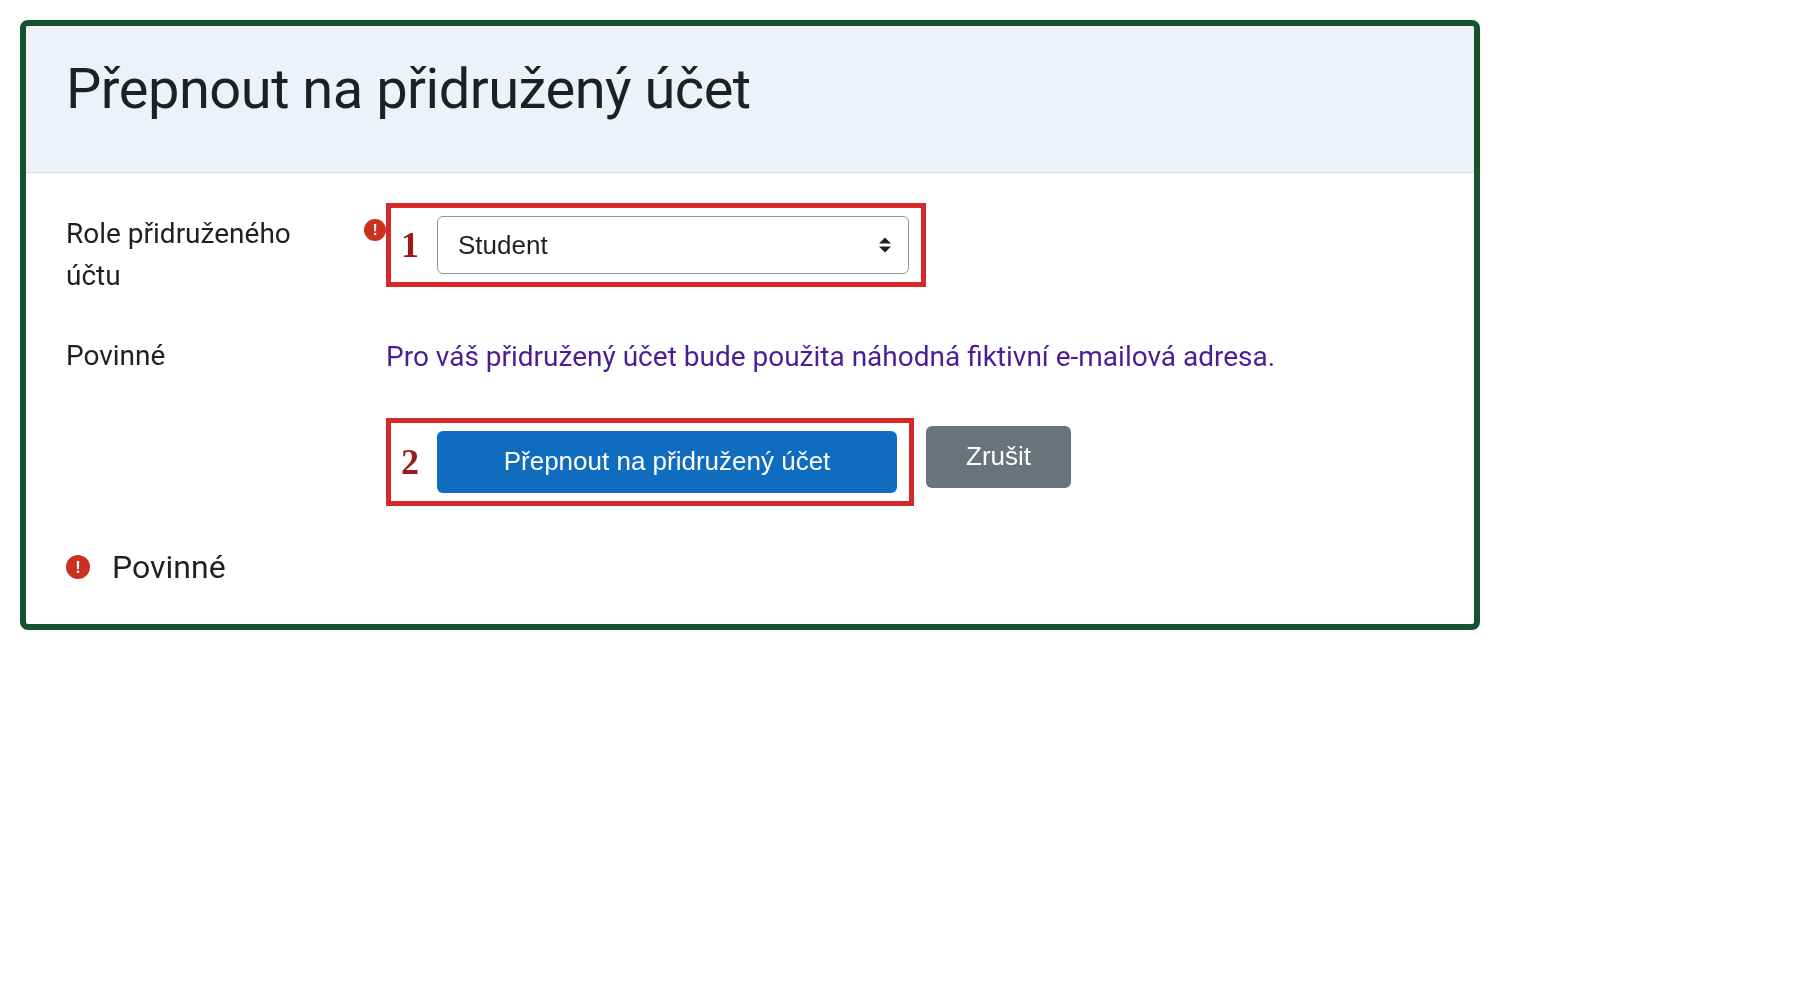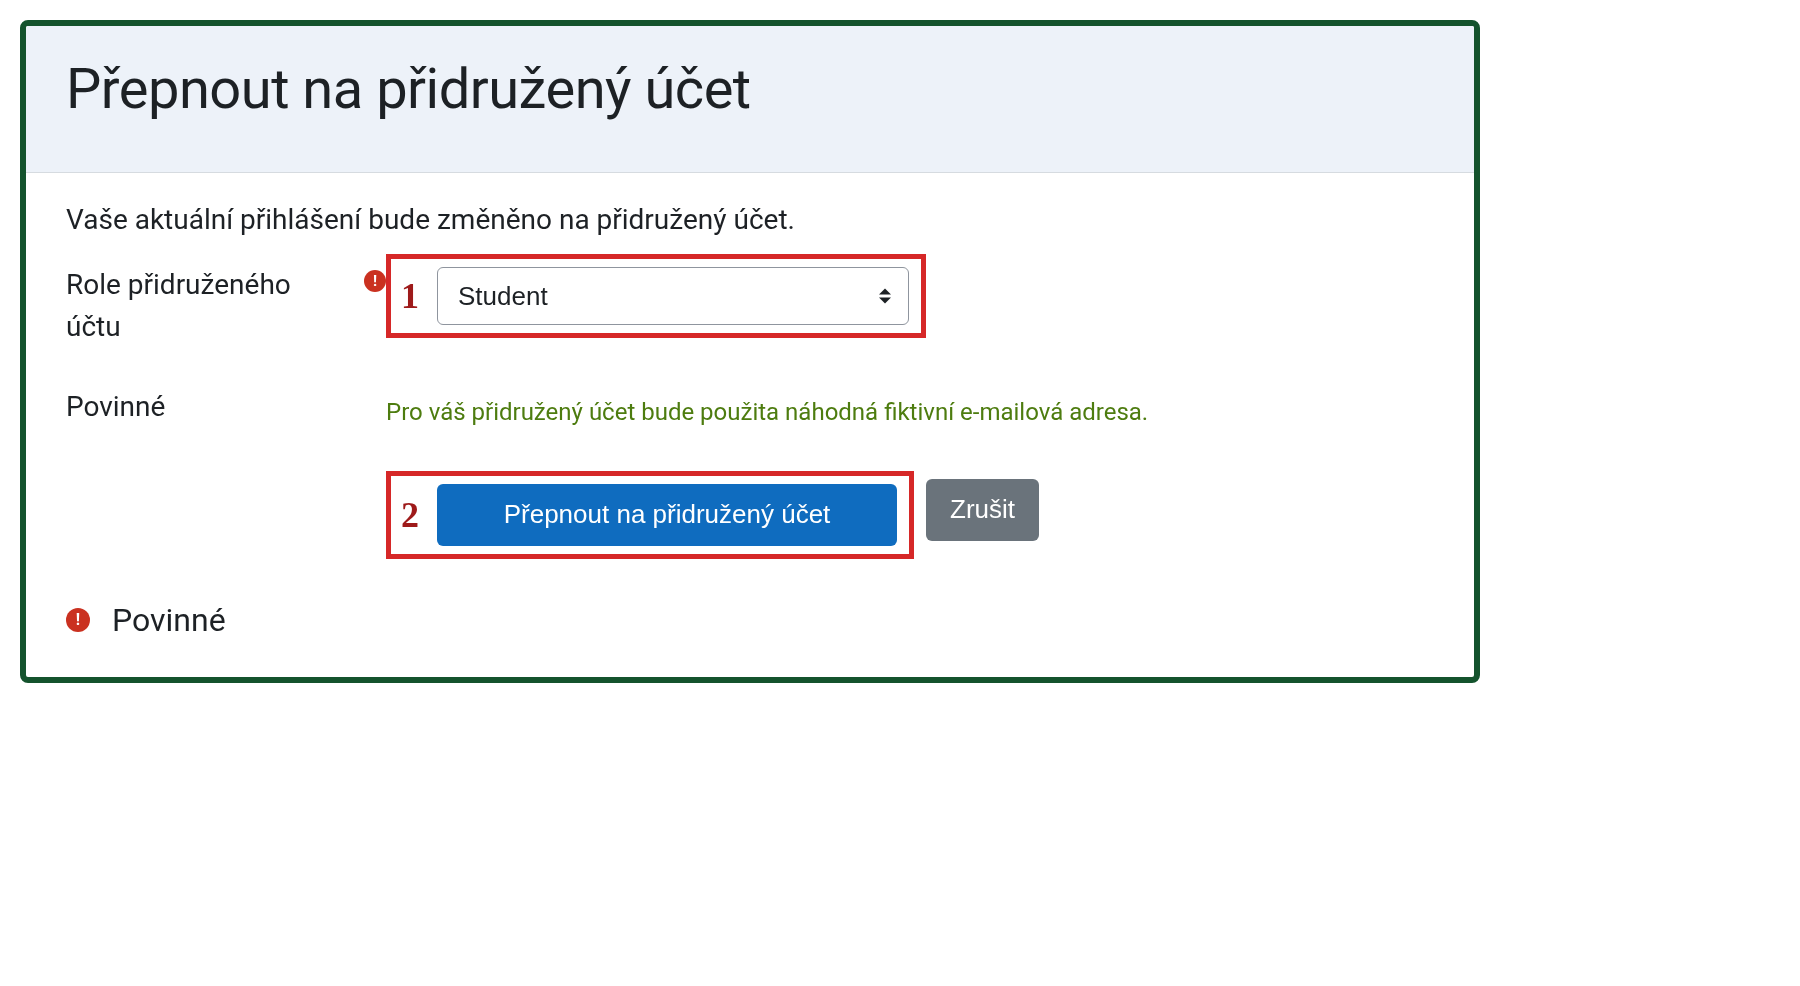--- a/index.html
+++ b/index.html
@@ -113,24 +113,23 @@
       pointer-events: none;
     }
     .caret-up, .caret-down {
       width: 0; height: 0;
       border-left: 6px solid transparent;
       border-right: 6px solid transparent;
     }
     .caret-up { border-bottom: 6px solid #1d2125; margin-bottom: 3px; }
     .caret-down { border-top: 6px solid #1d2125; }
     .note-text {
-      font-size: 24px;
-      color: #4d7c0f;
+      font-size: 28px;
+      color: #4c1d95;
       line-height: 1.55;
-      margin-top: 8px;
     }
     .button-row {
       display: flex;
       align-items: flex-start;
       margin-top: 40px;
     }
     .btn {
       display: inline-block;
       border: none;
       border-radius: 6px;
@@ -141,21 +140,21 @@
     }
     .btn-primary {
       background: #0f6cbf;
       color: #fff;
       flex: 1;
     }
     .btn-secondary {
       background: #6a737b;
       color: #fff;
       margin-left: 12px;
-      padding: 14px 24px;
+      padding: 14px 40px;
       position: relative;
       top: 8px;
     }
     .required-legend {
       display: flex;
       align-items: center;
       margin-top: 42px;
     }
     .required-legend .legend-icon {
       width: 24px;
@@ -177,21 +176,20 @@
   </style>
 </head>
 <body>
 
 <div class="panel">
   <div class="panel-header">
     <h1 class="panel-title">Přepnout na přidružený účet</h1>
   </div>
   <div class="panel-body">
 
-    <p class="intro-text">Vaše aktuální přihlášení bude změněno na přidružený účet.</p>
 
     <div class="form-row">
       <div class="form-label-col">
         <span class="label-text">Role přidruženého účtu</span>
         <span class="required-indicator">!</span>
       </div>
       <div class="form-control-col">
         <div class="highlight-box highlight-1">
           <span class="highlight-num">1</span>
           <div class="select-wrapper">

